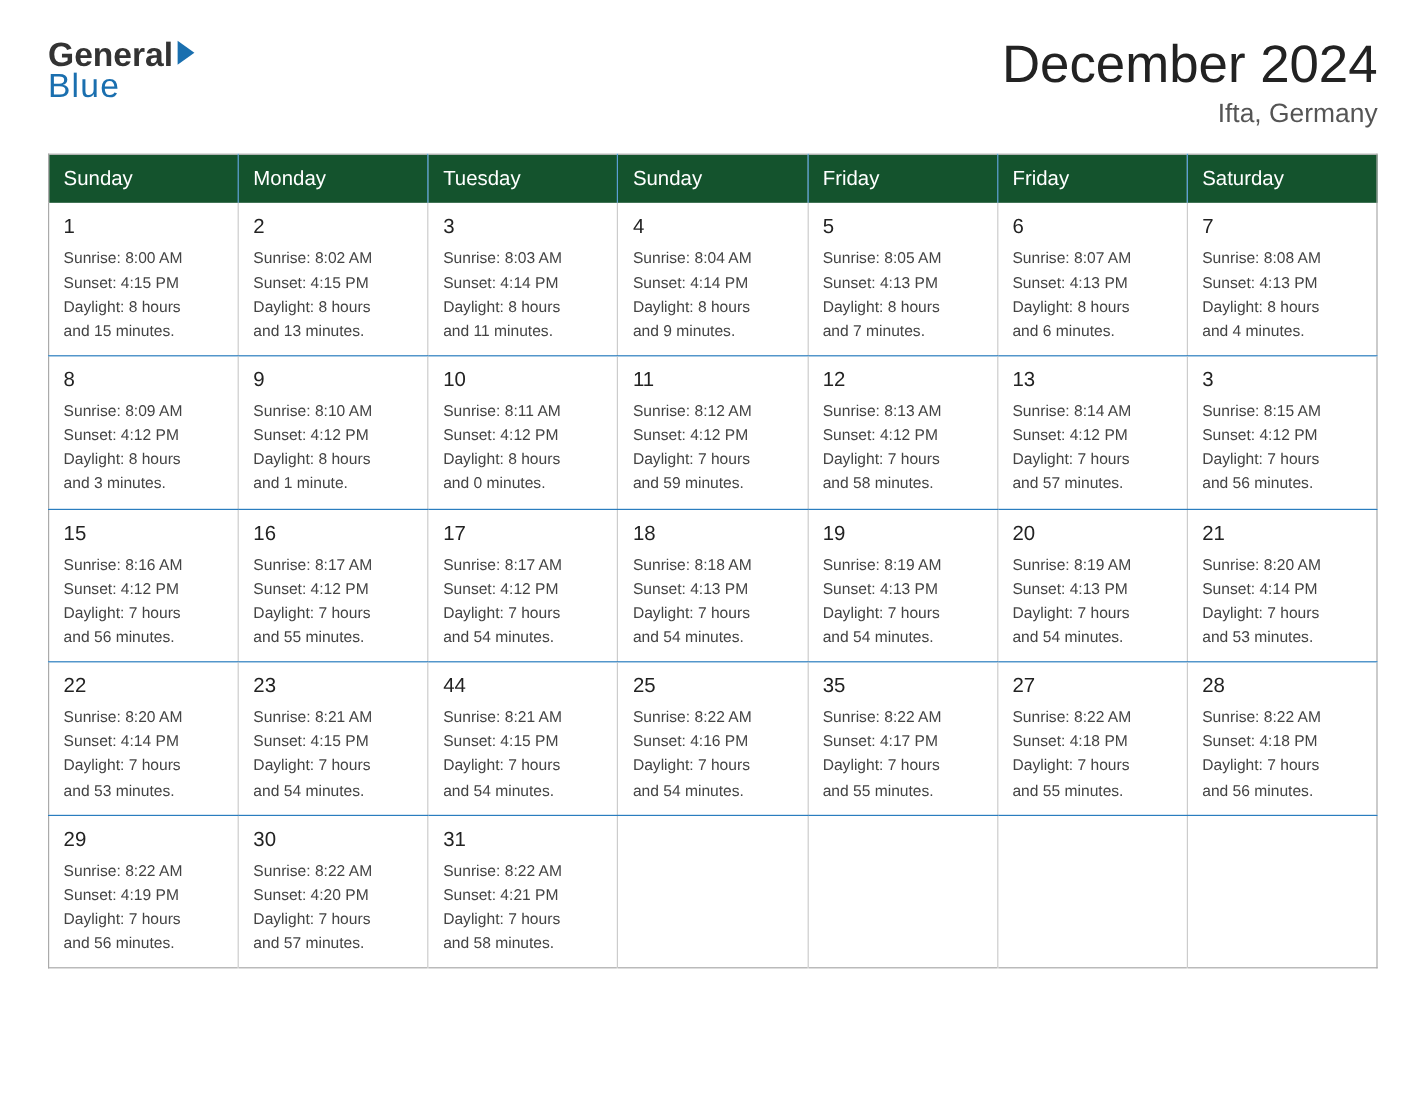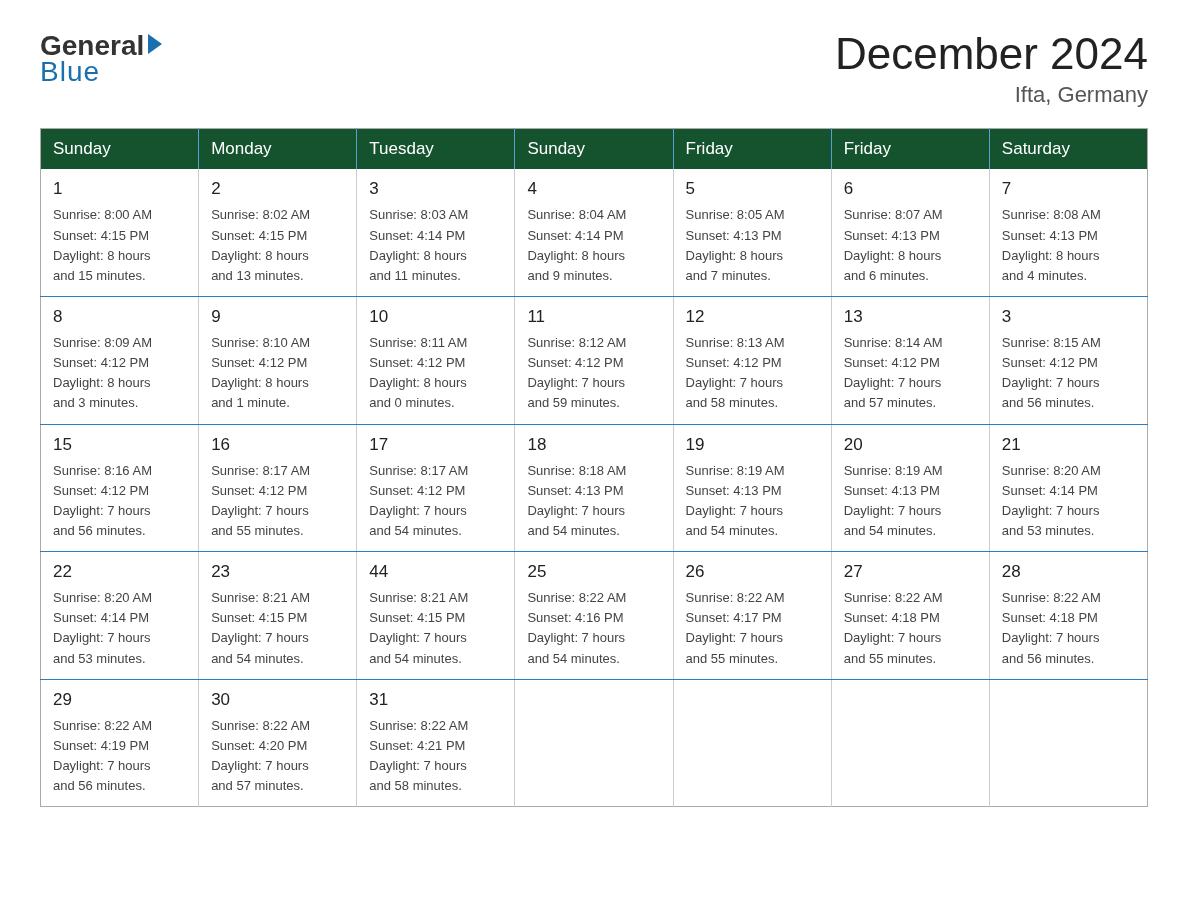--- a/index.html
+++ b/index.html
@@ -231,21 +231,21 @@
       </td>
         <td>
         <span class="day-number">44</span>
         <div class="day-info">Sunrise: 8:21 AM<br>Sunset: 4:15 PM<br>Daylight: 7 hours<br>and 54 minutes.</div>
       </td>
         <td>
         <span class="day-number">25</span>
         <div class="day-info">Sunrise: 8:22 AM<br>Sunset: 4:16 PM<br>Daylight: 7 hours<br>and 54 minutes.</div>
       </td>
         <td>
-        <span class="day-number">26</span>
+        <span class="day-number">35</span>
         <div class="day-info">Sunrise: 8:22 AM<br>Sunset: 4:17 PM<br>Daylight: 7 hours<br>and 55 minutes.</div>
       </td>
         <td>
         <span class="day-number">27</span>
         <div class="day-info">Sunrise: 8:22 AM<br>Sunset: 4:18 PM<br>Daylight: 7 hours<br>and 55 minutes.</div>
       </td>
         <td>
         <span class="day-number">28</span>
         <div class="day-info">Sunrise: 8:22 AM<br>Sunset: 4:18 PM<br>Daylight: 7 hours<br>and 56 minutes.</div>
       </td>

